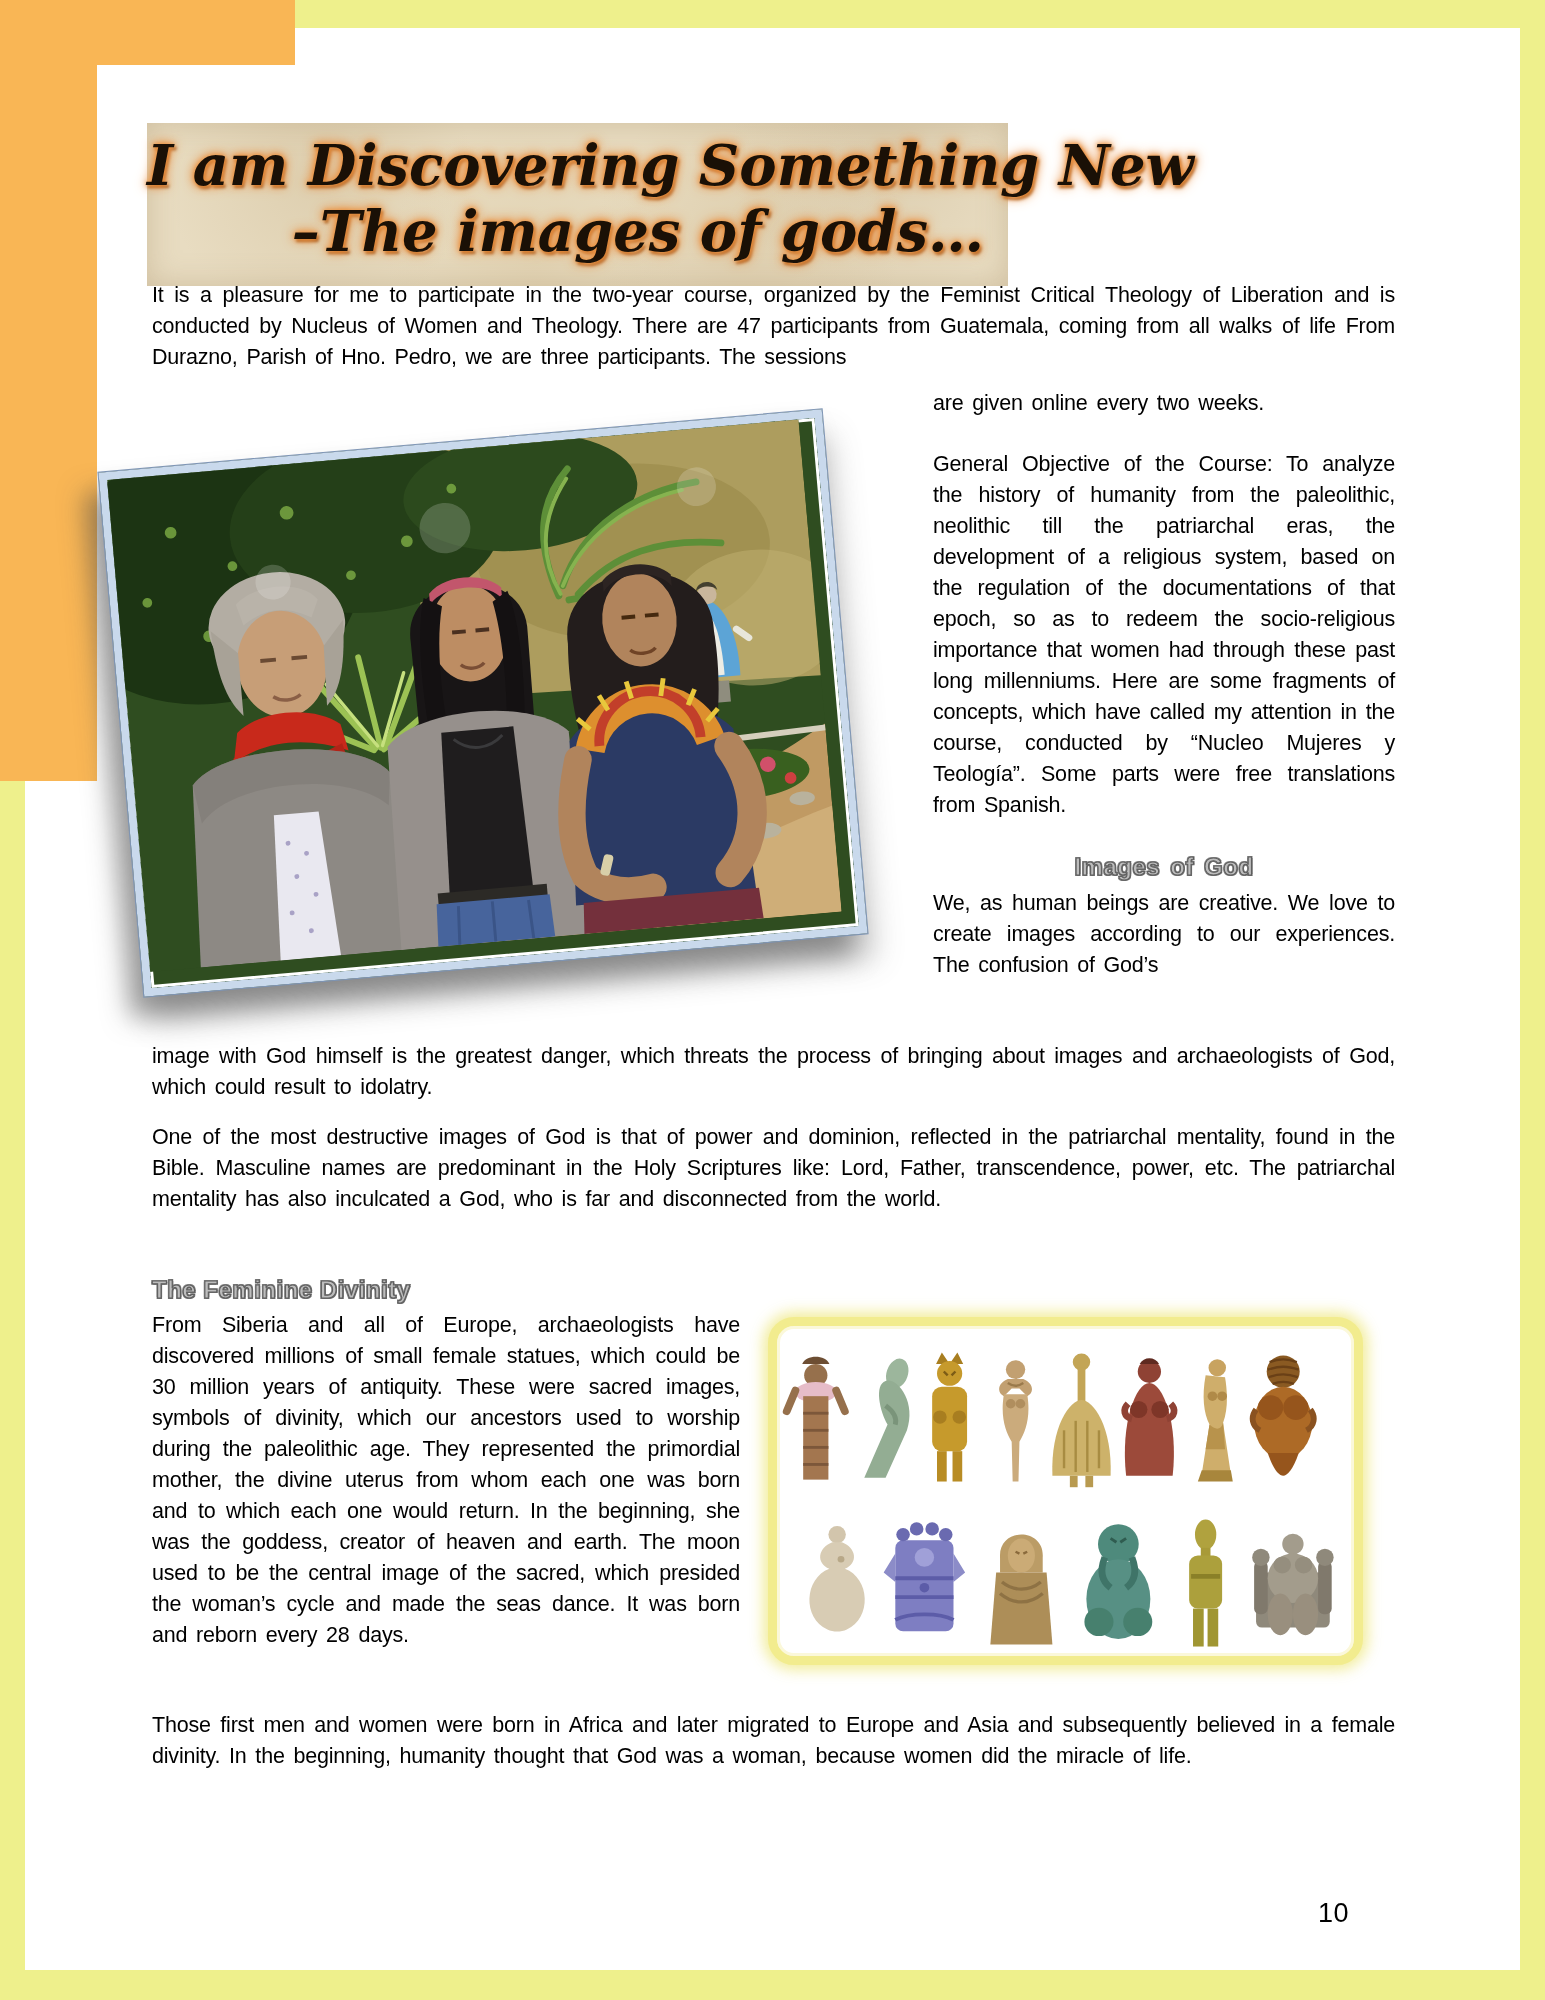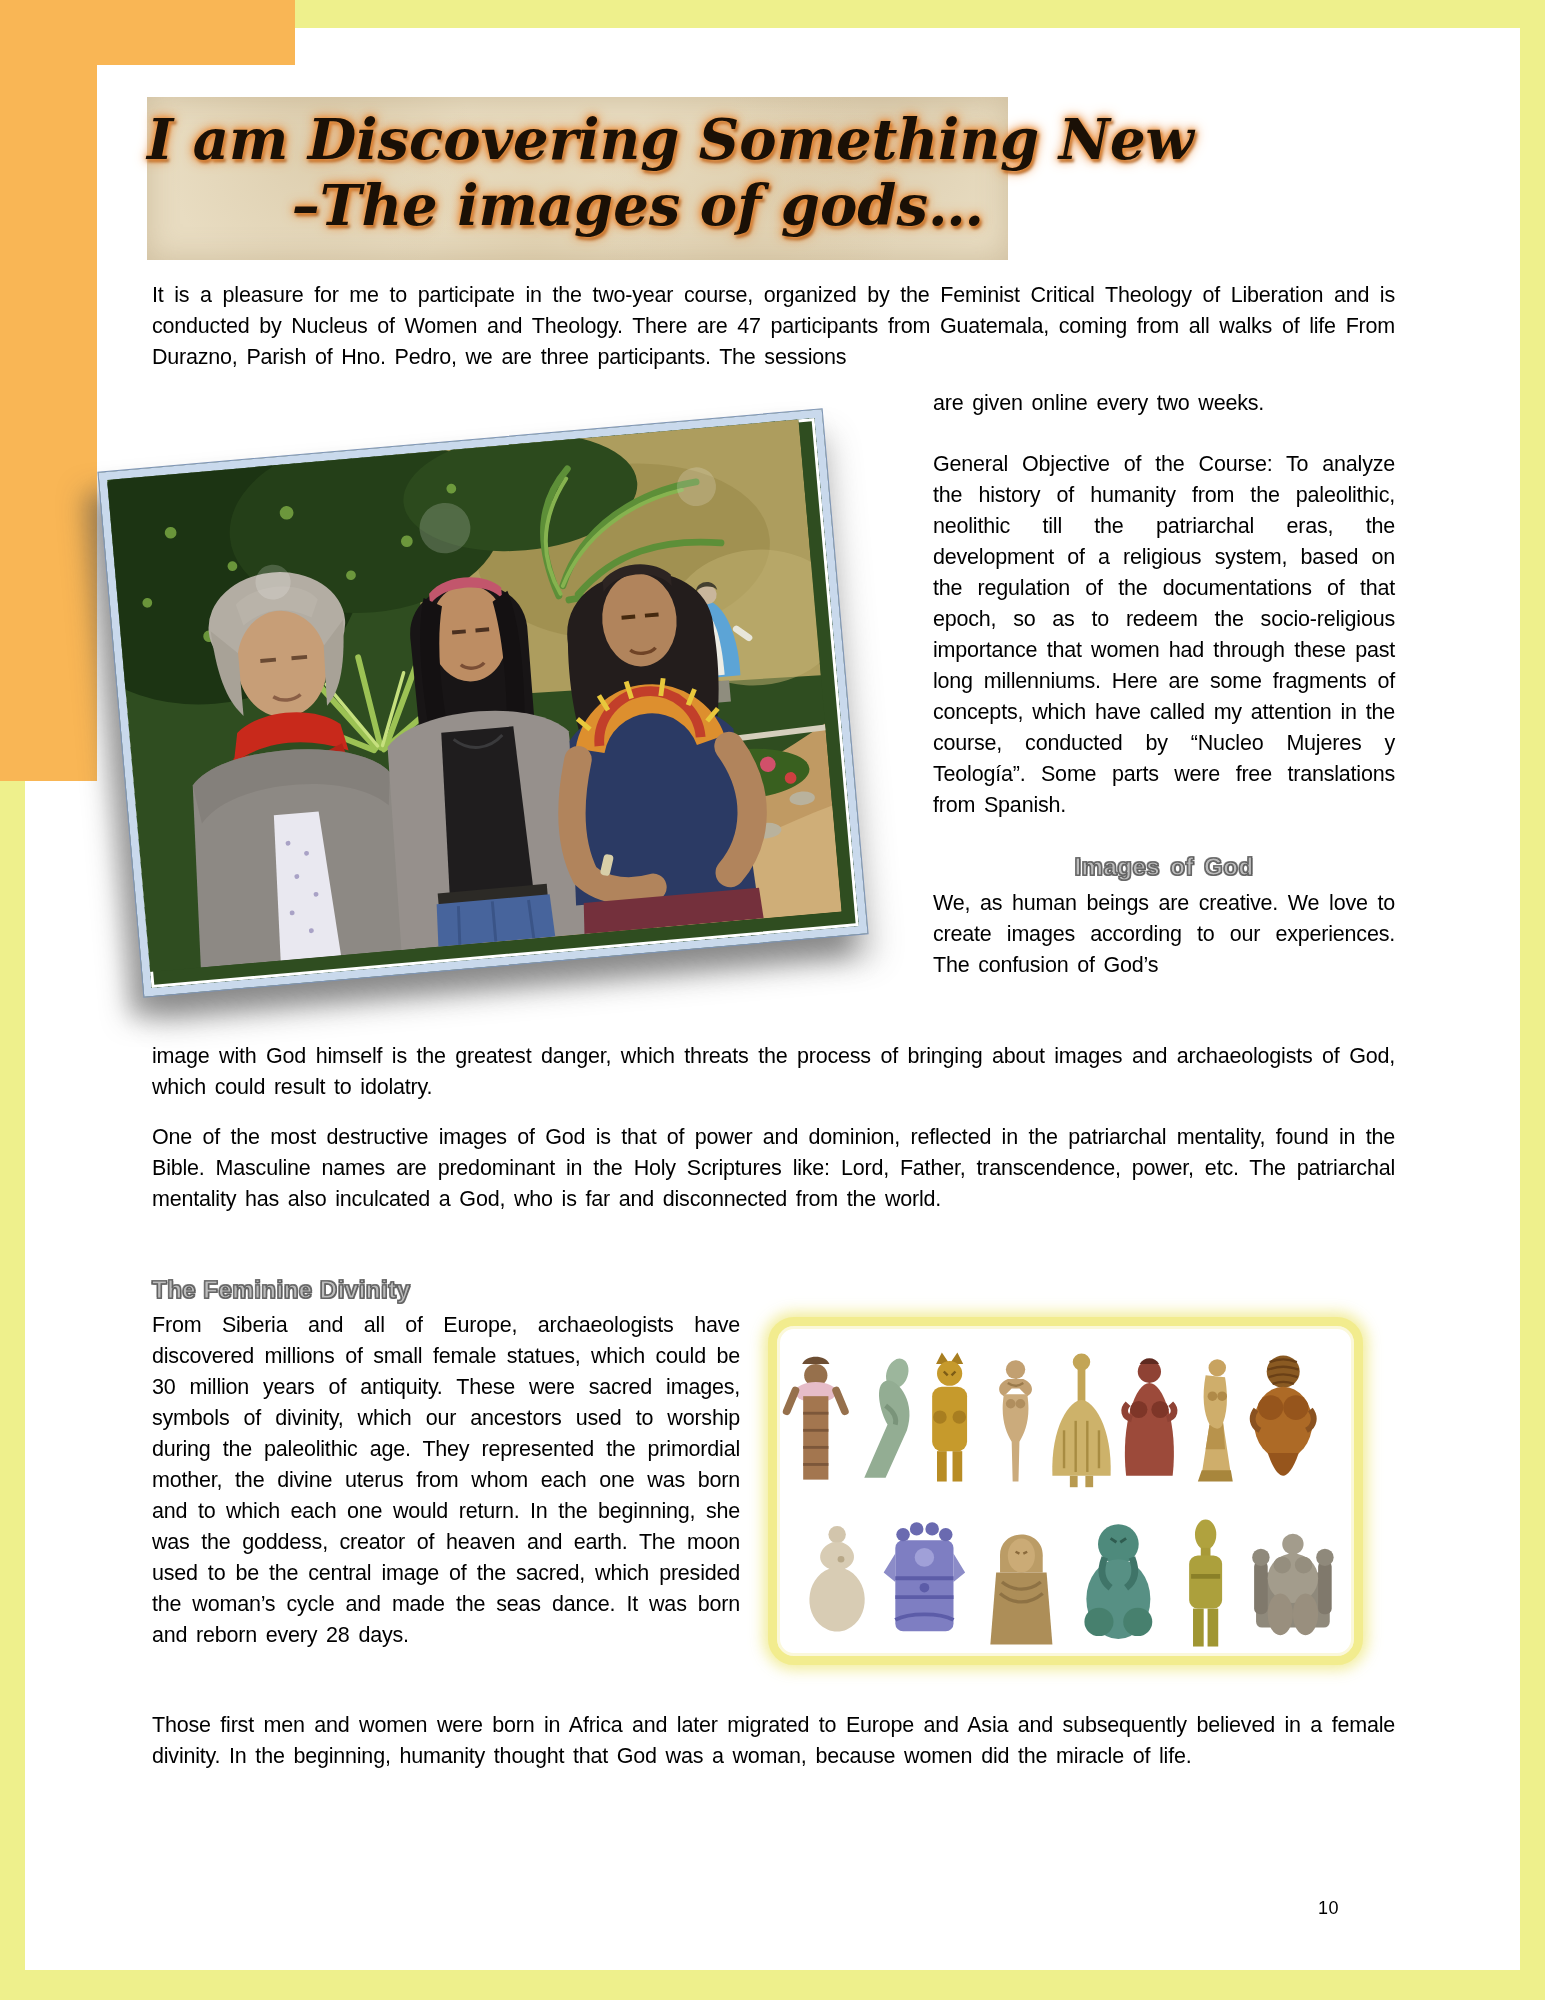--- a/index.html
+++ b/index.html
@@ -14,21 +14,21 @@
   .strip.top{left:0;top:0;width:1545px;height:28px;}
   .strip.right{left:1520px;top:0;width:25px;height:2000px;}
   .strip.bottom{left:0;top:1970px;width:1545px;height:30px;}
   .strip.left{left:0;top:0;width:25px;height:2000px;}
   .orange-block{position:absolute;background:#f9b655;}
   .orange-block.top{left:0;top:0;width:295px;height:65px;}
   .orange-block.side{left:0;top:0;width:97px;height:781px;}
 
   
   .banner{
-    position:absolute;left:147px;top:97px;width:861px;height:163px;
+    position:absolute;left:147px;top:123px;width:861px;height:163px;
     background:
       radial-gradient(circle at 20% 30%, rgba(190,165,120,.25), rgba(0,0,0,0) 22%),
       radial-gradient(circle at 70% 70%, rgba(200,175,130,.28), rgba(0,0,0,0) 25%),
       radial-gradient(circle at 45% 85%, rgba(215,195,155,.35), rgba(0,0,0,0) 30%),
       radial-gradient(circle at 85% 20%, rgba(180,155,115,.22), rgba(0,0,0,0) 20%),
       #e8dcc1;
     box-shadow:inset 0 0 30px rgba(160,135,95,.35);
   }
   .banner .line{
     font-family:"DejaVu Serif", serif;
@@ -78,21 +78,21 @@
 
   
   .statues-box{
     position:absolute;left:768px;top:1317px;width:577px;height:330px;
     background:#ffffff;
     border:9px solid #f2ec8e;
     border-radius:26px;
     box-shadow:0 0 14px 5px rgba(240,234,140,.85), inset 0 0 0 3px #fbf8da;
   }
 
-  .page-number{position:absolute;left:1318px;top:1898px;font-size:18px;letter-spacing:.5px;}
+  .page-number{position:absolute;left:1318px;top:1898px;font-size:27px;letter-spacing:.5px;}
 </style>
 </head>
 <body>
 
 <div class="strip top"></div>
 <div class="strip left"></div>
 <div class="strip right"></div>
 <div class="strip bottom"></div>
 <div class="orange-block side"></div>
 <div class="orange-block top"></div>

